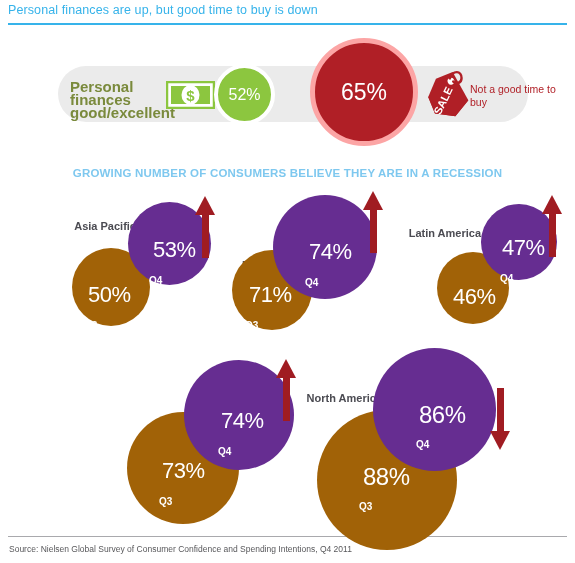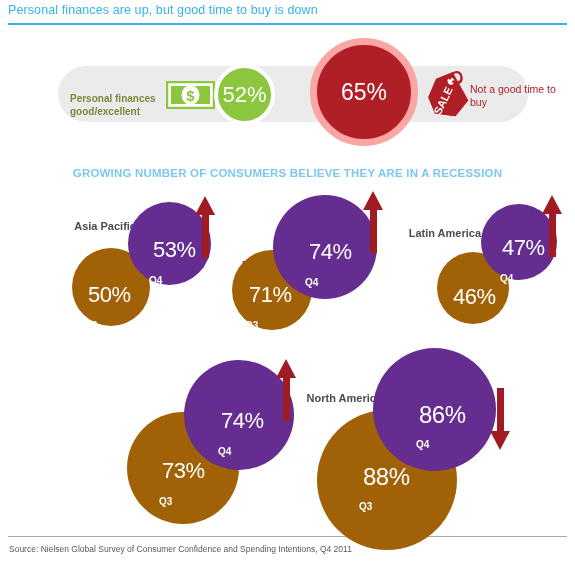--- a/index.html
+++ b/index.html
@@ -43,23 +43,23 @@
     left: 58px;
     top: 66px;
     width: 470px;
     height: 56px;
     background: #ebebeb;
     border-radius: 28px;
   }
   #finance-label {
     position: absolute;
     left: 70px;
-    top: 92px;
+    top: 80px;
     width: 96px;
-    font-size: 10px;
+    font-size: 15px;
     line-height: 13px;
     color: #7a8a3c;
     font-weight: bold;
   }
   #money-icon {
     position: absolute;
     left: 166px;
     top: 81px;
     width: 49px;
     height: 28px;
@@ -73,30 +73,30 @@
     justify-content: center;
     color: #ffffff;
   }
   #circle-green {
     left: 214px;
     top: 64px;
     width: 61px;
     height: 61px;
     background: #8cc63f;
     border: 4px solid #ffffff;
-    font-size: 22px;
+    font-size: 16px;
     z-index: 3;
   }
   #circle-red {
     left: 310px;
     top: 38px;
     width: 108px;
     height: 108px;
     background: #b01f26;
-    border: 7px solid #fca5a5;
+    border: 5px solid #fca5a5;
     font-size: 23px;
     z-index: 2;
   }
   #sale-tag {
     position: absolute;
     left: 425px;
     top: 69px;
     width: 48px;
     height: 48px;
   }

